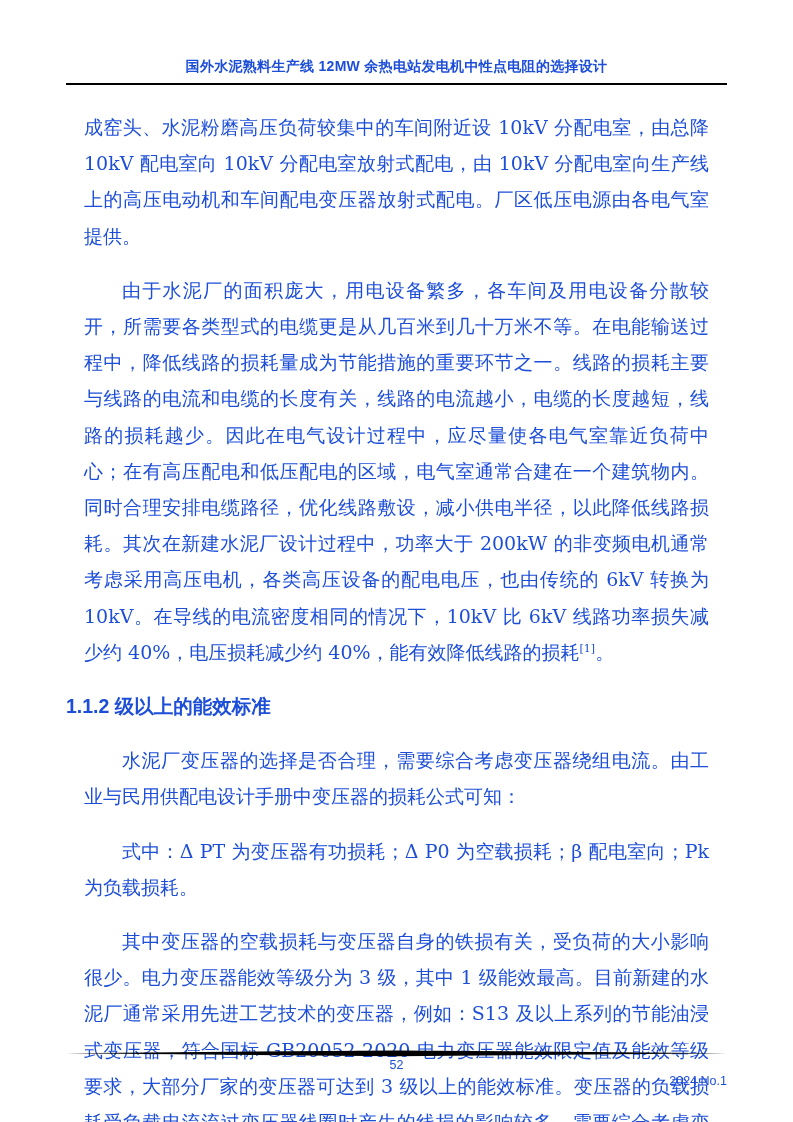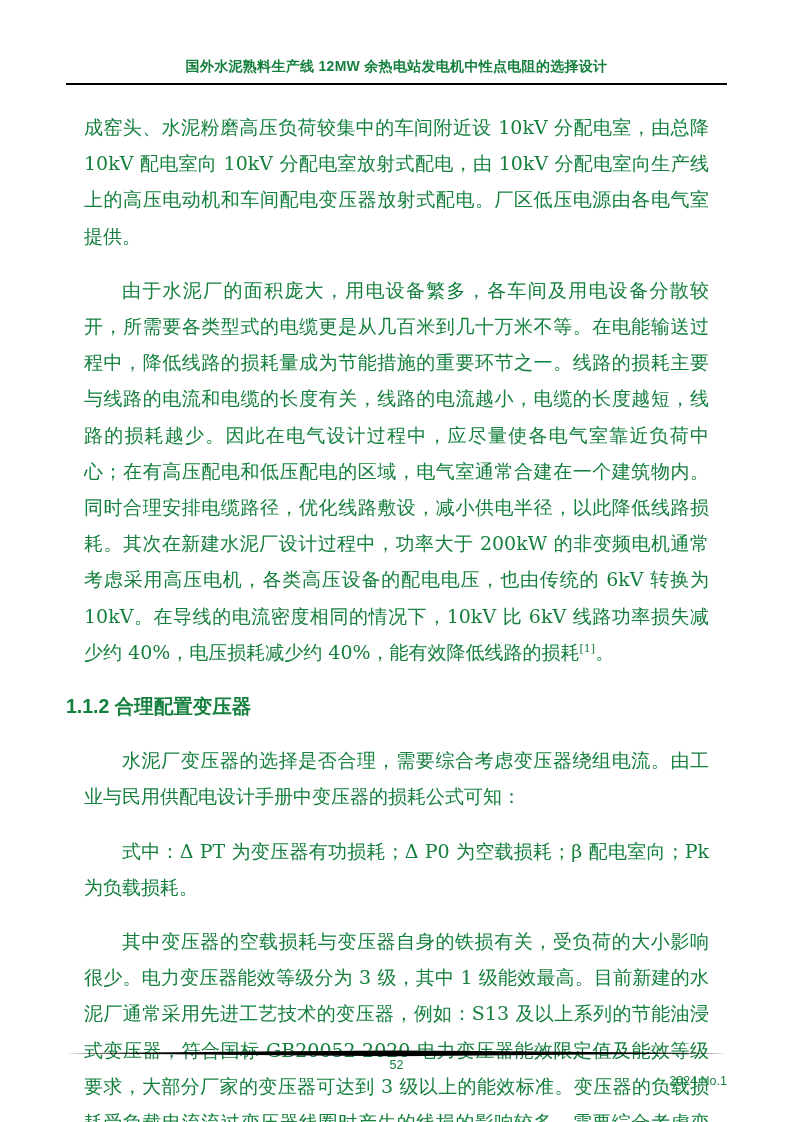--- a/index.html
+++ b/index.html
@@ -1,21 +1,21 @@
 <!DOCTYPE html>
 <html lang="zh"><head>
 <meta charset="utf-8">
 <style>
   html, body { margin: 0; padding: 0; background: #ffffff; }
   .page {
     position: relative;
     width: 793px;
     height: 1122px;
     background: #ffffff;
-    color: #15803d;
+    color: #1d4ed8;
     overflow: hidden;
   }
 
   
   .header { position: absolute; top: 58px; left: 66px; width: 661px; }
   .header-title {
     text-align: center;
     font-family: "Liberation Sans", sans-serif;
     font-size: 14px;
     font-weight: 600;
@@ -86,21 +86,21 @@
   <div class="header">
     <div class="header-title">国外水泥熟料生产线 12MW 余热电站发电机中性点电阻的选择设计</div>
     <div class="header-rule"></div>
   </div>
 
   <div class="main">
     <p>成窑头、水泥粉磨高压负荷较集中的车间附近设 10kV 分配电室，由总降 10kV 配电室向 10kV 分配电室放射式配电，由 10kV 分配电室向生产线上的高压电动机和车间配电变压器放射式配电。厂区低压电源由各电气室提供。</p>
 
     <p class="indent"><span>由于水泥厂的面积庞大，用电设备繁多，各车间及用电设备分散较开，所需要各类型式的电缆更是从几百米到几十万米不等。在电能输送过程中，降低线路的损耗量成为节能措施的重要环节之一。线路的损耗主要与线路的电流和电缆的长度有关，线路的电流越小，电缆的长度越短，线路的损耗越少。因此在电气设计过程中，应尽量使各电气室靠近负荷中心；在有高压配电和低压配电的区域，电气室通常合建在一个建筑物内。同时合理安排电缆路径，优化线路敷设，减小供电半径，以此降低线路损耗。其次在新建水泥厂设计过程中，功率大于 200kW 的非变频电机通常考虑采用高压电机，各类高压设备的配电电压，也由传统的 6kV 转换为 10kV。在导线的电流密度相同的情况下，10kV 比 6kV 线路功率损失减少约 40%，电压损耗减少约 40%，能有效降低线路的损耗</span><sup class="cite">[1]</sup><span>。</span></p>
 
-    <h3 class="section-heading">1.1.2 合理配置变压器</h3>
+    <h3 class="section-heading">1.1.2 级以上的能效标准</h3>
 
     <p class="indent">水泥厂变压器的选择是否合理，需要综合考虑变压器绕组电流。由工业与民用供配电设计手册中变压器的损耗公式可知：</p>
 
 
     <p class="indent">式中：Δ PT 为变压器有功损耗；Δ P0 为空载损耗；β 配电室向；Pk 为负载损耗。</p>
 
     <p class="indent">其中变压器的空载损耗与变压器自身的铁损有关，受负荷的大小影响很少。电力变压器能效等级分为 3 级，其中 1 级能效最高。目前新建的水泥厂通常采用先进工艺技术的变压器，例如：S13 及以上系列的节能油浸式变压器，符合国标 GB20052-2020 电力变压器能效限定值及能效等级要求，大部分厂家的变压器可达到 3 级以上的能效标准。变压器的负载损耗受负载电流流过变压器线圈时产生的线损的影响较多，需要综合考虑变压器绕组电流、电阻以及负荷率。在变压器选型时，我们应进行完备的设备负荷计算，合理选择变压器的容量和数量。保证变</p>
   </div>
 
   <div class="footer">

